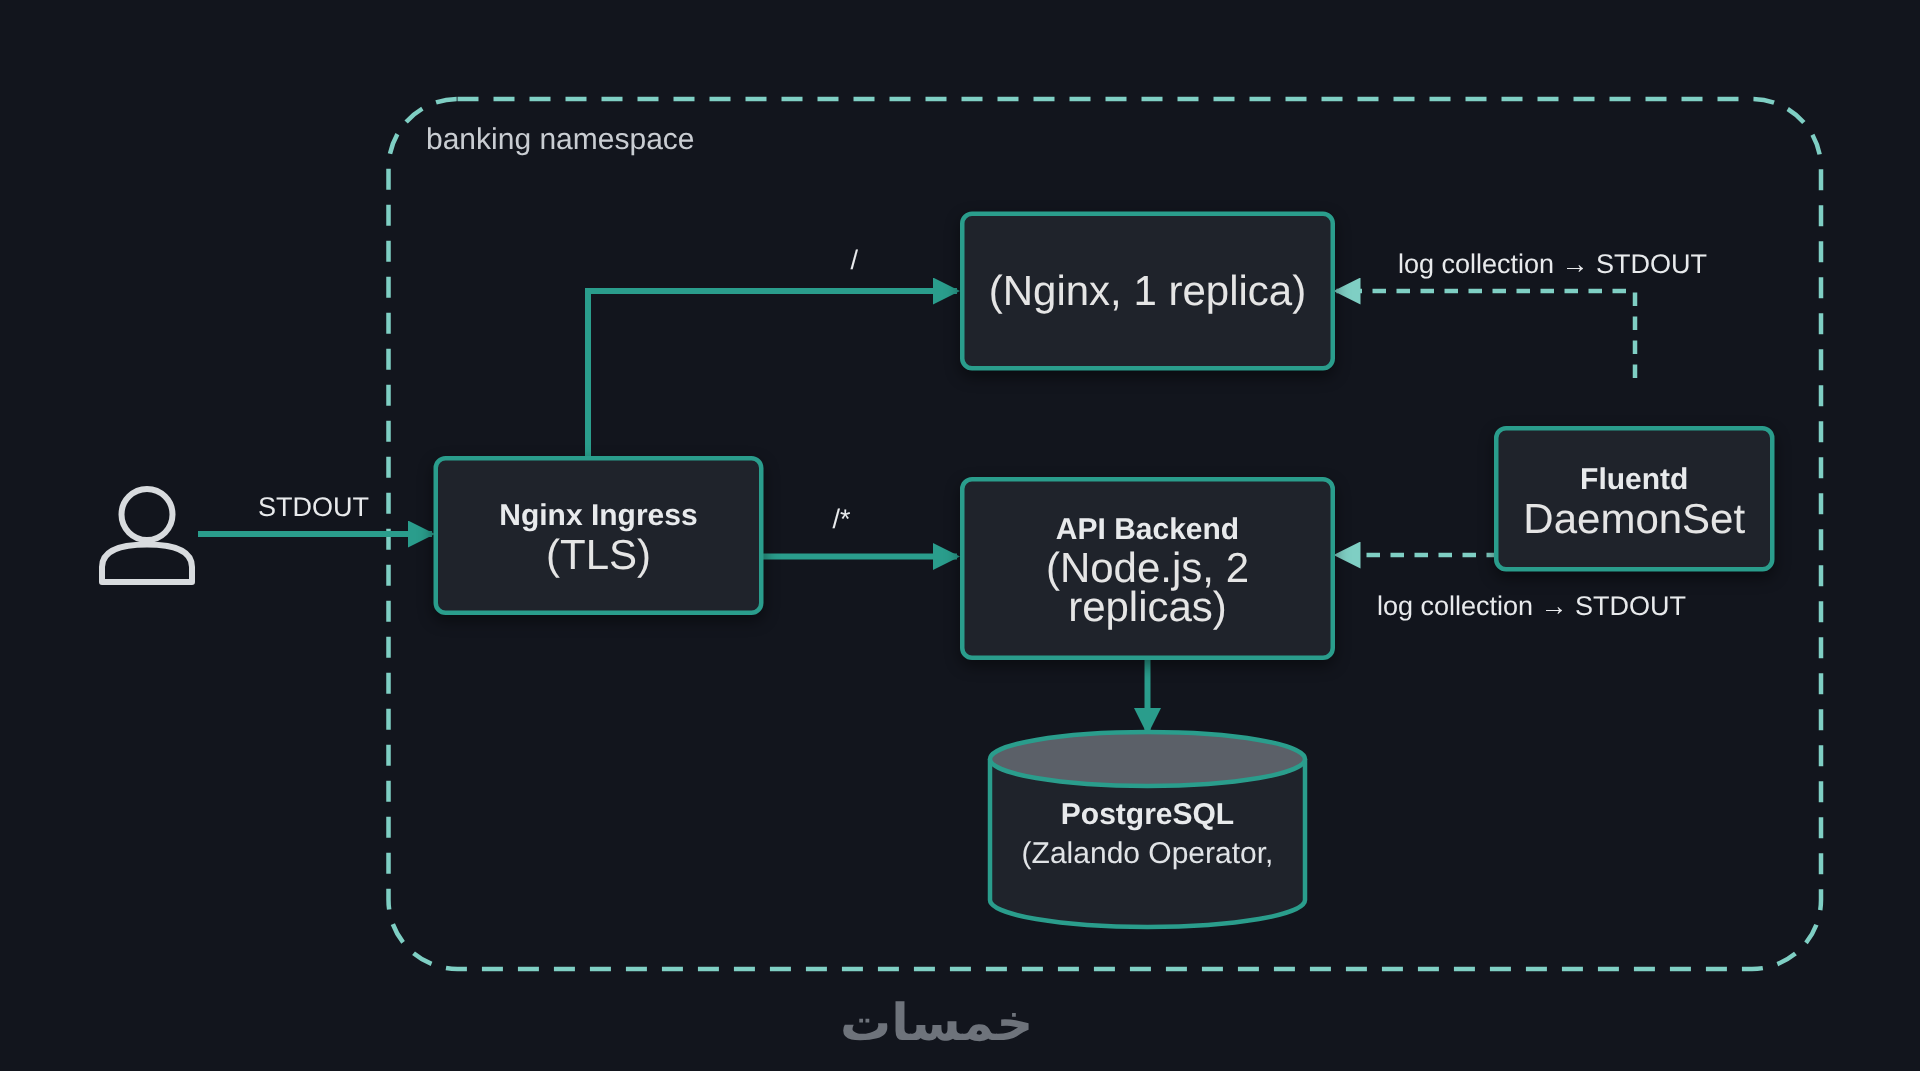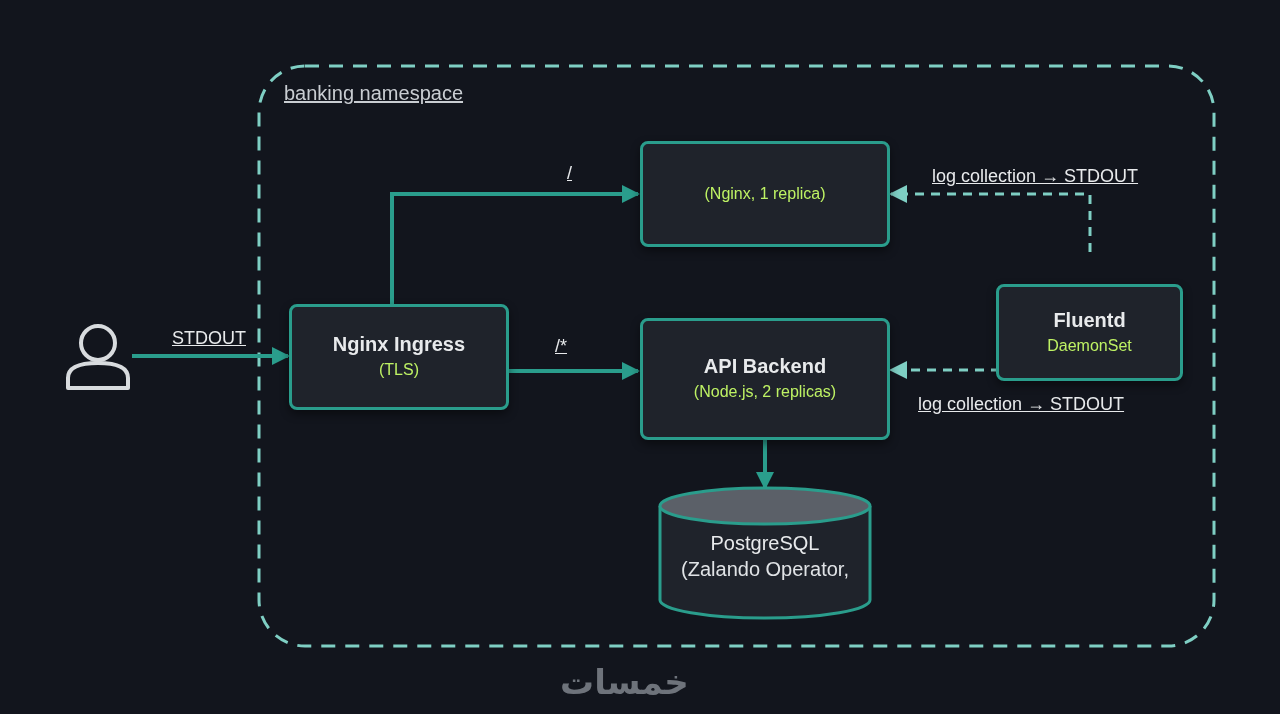--- a/index.html
+++ b/index.html
@@ -3,38 +3,38 @@
   <meta charset="utf-8">
   <style>
     html, body { margin: 0; padding: 0; }
     body {
       width: 1280px; height: 714px; overflow: hidden;
       background: #12151d;
       font-family: "Liberation Sans", "DejaVu Sans", sans-serif;
       position: relative;
     }
     svg.canvas { position: absolute; left: 0; top: 0; }
-    .lbl { position: absolute; color: #e6e8ea; white-space: nowrap; text-decoration: underline; }
+    .lbl { position: absolute; color: #e6e8ea; white-space: nowrap; }
     .ns-label { left: 284px; top: 82px; font-size: 20px; color: #c9cdd2; }
     .edge-label { font-size: 18px; color: #e8eaec; }
     .node {
       position: absolute; box-sizing: border-box;
       border: 3px solid #2a9d8c; border-radius: 8px;
       background: #1f232b;
       display: flex; flex-direction: column; align-items: center; justify-content: center;
       text-align: center; color: #e8eaec;
       box-shadow: 0 4px 10px rgba(0,0,0,0.45);
     }
     .node .title { font-weight: bold; font-size: 20px; line-height: 26px; }
-    .node .sub { font-size: 16px; line-height: 26px; color: #bef264; }
+    .node .sub { font-size: 28px; line-height: 26px; color: #e5e5e5; }
     .db-text {
       position: absolute; left: 660px; top: 530px; width: 210px;
       text-align: center; color: #e8eaec;
     }
-    .db-text .title { font-weight: normal; font-size: 20px; line-height: 26px; }
+    .db-text .title { font-weight: bold; font-size: 20px; line-height: 26px; }
     .db-text .sub { font-size: 20px; line-height: 26px; color: #e0e3e6; }
     .watermark {
       position: absolute; left: 560px; top: 662px; width: 160px; 
       font-size: 34px; color: #6e737b; font-weight: bold; letter-spacing: 1px;
     }
   </style>
 </head>
 <body>
 
 <svg class="canvas" width="1280" height="714" viewBox="0 0 1280 714">

